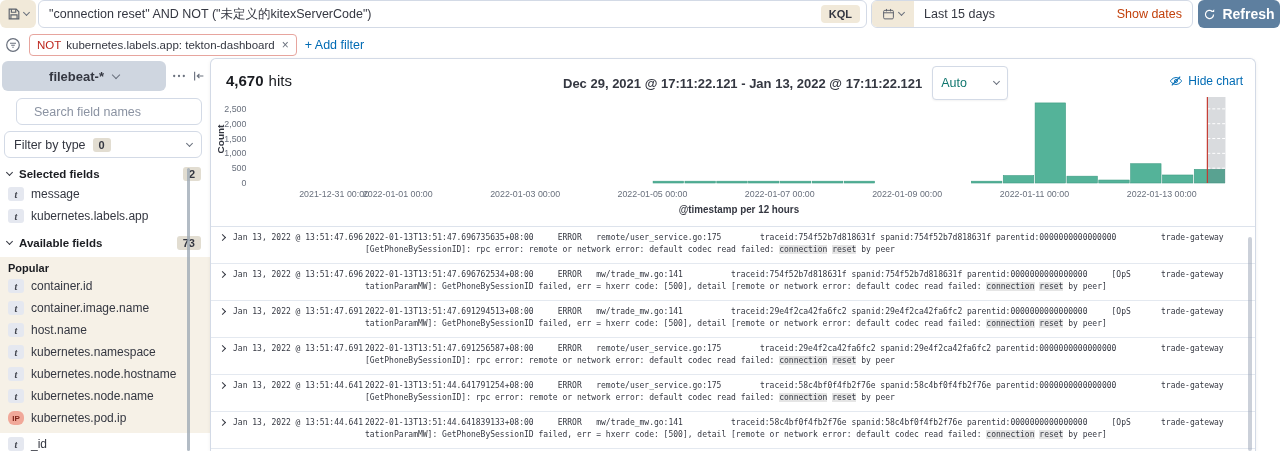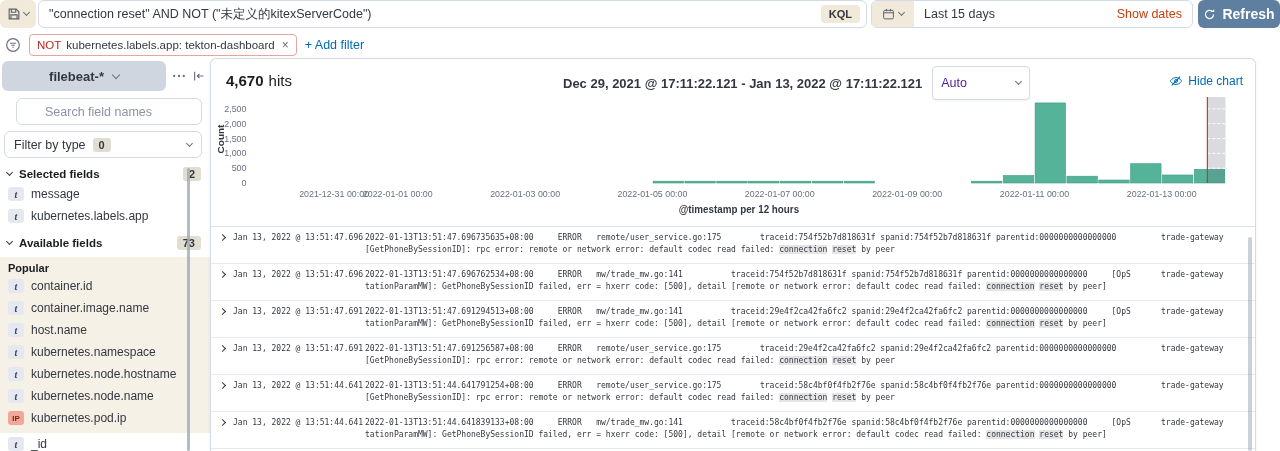--- a/index.html
+++ b/index.html
@@ -24,43 +24,43 @@
   .pill-not { color:#bd271e; }
   .pill-x { color:#69707d; font-size:12px; margin-left:2px; cursor:pointer; }
   .add-filter { color:#006bb4; font-size:12.5px; cursor:pointer; }
 
   
   .content { display:flex; height:393px; }
   .sidebar { position:relative; width:210px; flex:0 0 210px; overflow:hidden; padding-top:3px; }
   .index-row { display:flex; padding:0 4px 0 2px; }
   .index-btn { flex:1; height:30px; background:#cfd6e0; border:none; border-radius:6px; font-family:inherit; font-size:13px; font-weight:700; color:#343741; display:flex; align-items:center; justify-content:center; gap:9px; cursor:pointer; }
   .side-icon-btn { margin-left:6px; display:flex; align-items:center; cursor:pointer; }
-  .search-box { margin:7px 8px 0 16px; height:27px; border:1px solid #d3dae6; border-radius:6px; display:flex; align-items:center; gap:19px; padding:0 9px; background:#fff; }
+  .search-box { margin:7px 8px 0 16px; height:27px; border:1px solid #d3dae6; border-radius:6px; display:flex; align-items:center; gap:8px; padding:0 9px; background:#fff; }
   .search-box input { border:none; outline:none; flex:1; font-family:inherit; font-size:12.5px; color:#343741; background:transparent; }
   .search-box input::placeholder { color:#8b93a2; }
   .type-filter { margin:6px 8px 0 4px; height:27px; border:1px solid #d3dae6; border-radius:6px; display:flex; align-items:center; padding:0 9px; font-size:12.5px; gap:7px; cursor:pointer; background:#fff; }
   .count-badge { background:#e2ddd1; color:#343741; font-size:11px; font-weight:600; border-radius:3px; padding:1px 6px; }
   .section-head { margin:9px 9px 2px 7px; display:flex; align-items:center; gap:7px; font-size:11.5px; font-weight:700; color:#1a1c21; cursor:pointer; }
   .section-head .count-badge { margin-left:auto; }
   .field-item { height:22px; display:flex; align-items:center; gap:7px; padding-left:8px; font-size:12px; color:#343741; cursor:pointer; }
   .fbadge { width:16px; height:14px; border-radius:3px; font-size:10px; font-weight:700; display:flex; align-items:center; justify-content:center; flex:0 0 16px; }
   .fb-t { background:#e5e8f0; color:#41444d; font-style:italic; font-family:"Liberation Serif",serif; }
-  .fb-ip { background:#f1a899; color:#7f2318; font-size:8px; }
+  .fb-ip { background:#f1a899; color:#7f2318; font-size:8px;border-radius:6px; }
   .popular-block { margin-top:7px; background:#f6f1e7; padding:3px 0 4px 0; }
   .popular-label { font-size:11px; font-weight:700; padding:2px 0 1px 8px; color:#1a1c21; }
   .side-scroll { position:absolute; right:20px; top:110px; bottom:0; width:3px; background:#9aa5b1; border-radius:2px; opacity:.75; }
 
   
   .panel { position:relative; flex:1; margin-right:24px; background:#fff; border:1px solid #d3dae6; border-bottom:none; border-radius:6px 6px 0 0; box-shadow:0 1px 4px rgba(0,0,0,.06); overflow:hidden; }
   .panel-head { position:relative; display:flex; align-items:center; padding:9px 12px 2px 15px; height:36px; }
   .hits-value { font-size:15px; font-weight:700; color:#1a1c21; }
   .hits-label { font-size:15px; color:#1a1c21; margin-left:5px; }
   .head-center { position:absolute; left:352px; top:7px; display:flex; align-items:center; gap:10px; }
   .date-range { font-size:13px; font-weight:600; color:#343741; }
-  .interval-select { width:98px; height:25px; border:1px solid #d3dae6; border-radius:4px; background:#fff; display:flex; align-items:center; padding:16px 8px; font-size:12.5px; color:#4c1d95; cursor:pointer; box-shadow:0 1px 2px rgba(0,0,0,.05); }
+  .interval-select { width:76px; height:25px; border:1px solid #d3dae6; border-radius:4px; background:#fff; display:flex; align-items:center; padding:16px 8px; font-size:12.5px; color:#0f766e; cursor:pointer; box-shadow:0 1px 2px rgba(0,0,0,.05); }
   .interval-select .chev { margin-left:auto; }
   .hide-chart { margin-left:auto; display:flex; align-items:center; gap:5px; color:#006bb4; font-size:12px; cursor:pointer; }
   .chart-area { height:126px; }
   .chart-area svg { display:block; width:100%; height:126px; }
 
   
   .doc-table { margin-top:5px; border-top:1px solid #dde3ec; }
   .t-row { display:flex; height:37px; border-bottom:1px solid #e4e9f0; padding-top:5px; overflow:hidden; }
   .t-exp { width:22px; flex:0 0 22px; display:flex; justify-content:center; padding-top:3px; cursor:pointer; }
   .t-time, .t-msg, .t-app { font-family:"DejaVu Sans Mono","Liberation Mono",monospace; font-size:8px; line-height:12px; color:#343741; }

